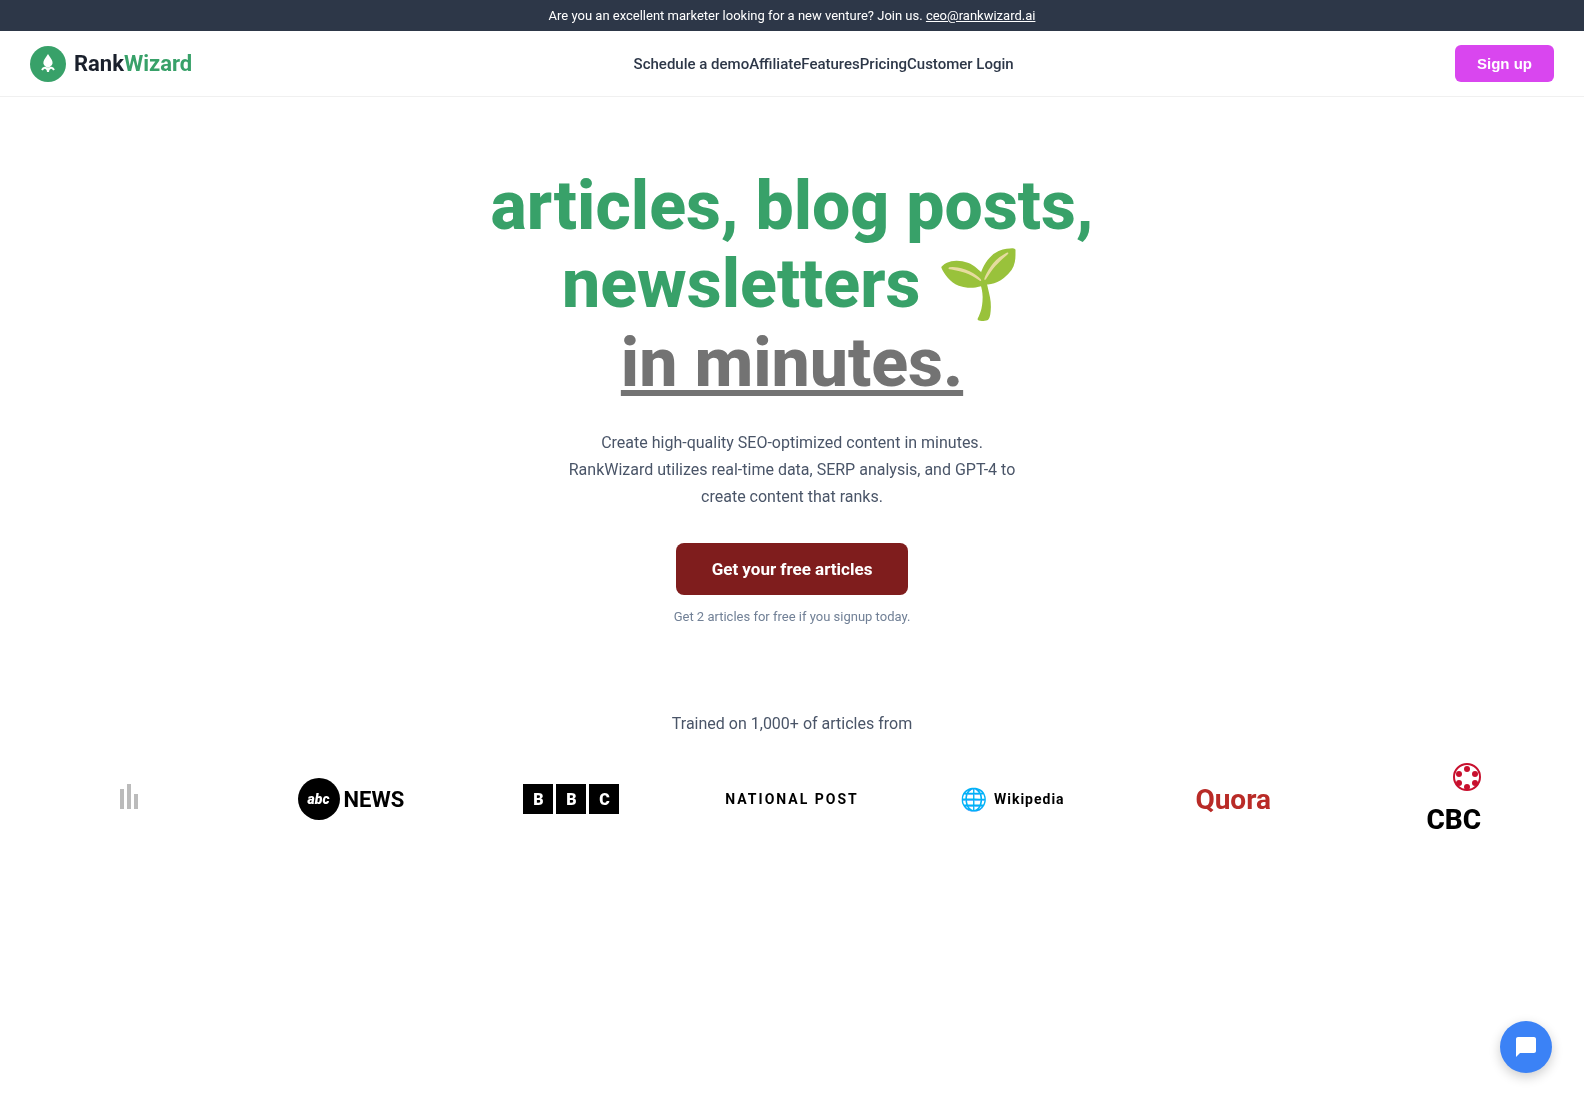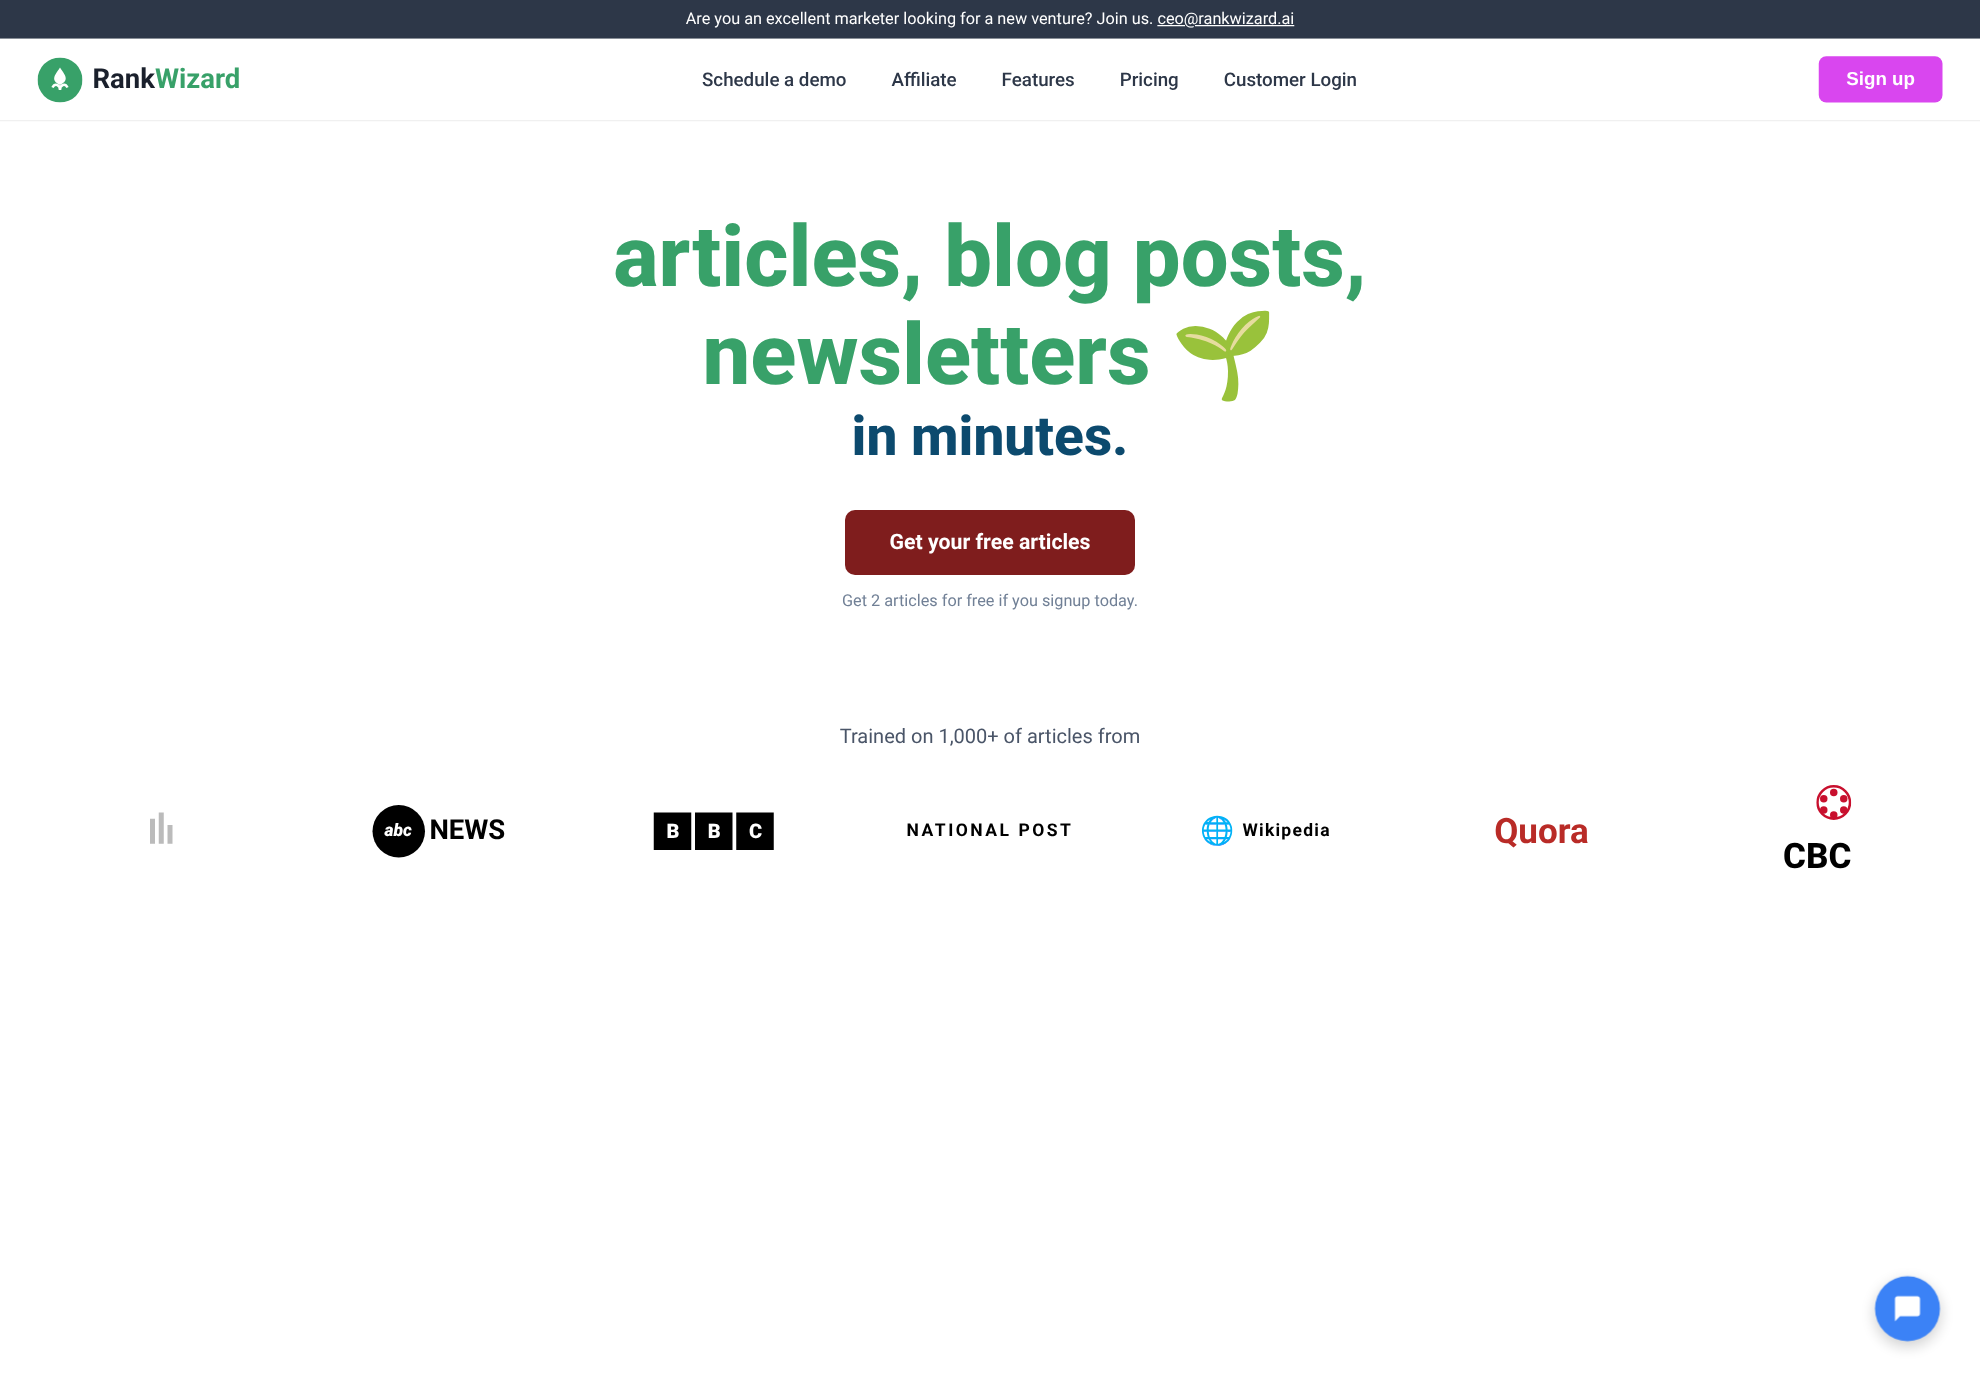--- a/index.html
+++ b/index.html
@@ -36,21 +36,20 @@
     }
     .logo-text {
       font-size: 22px;
       font-weight: 700;
       color: #1a202c;
     }
     .logo-text span { color: #38a169; }
     .nav-links {
       display: flex;
       align-items: center;
-      gap: 36px;
       list-style: none;
     }
     .nav-links a {
       text-decoration: none;
       color: #2d3748;
       font-size: 15px;
       font-weight: 500;
     }
     .btn-signup {
       background: #d946ef;
@@ -82,24 +81,25 @@
       color: #38a169;
       line-height: 1.15;
     }
     .hero-title-line3 {
       font-size: 68px;
       font-weight: 800;
       color: #38a169;
       line-height: 1.15;
     }
     .hero-title-line4 {
-      font-size: 44px;
-      font-weight: 800;
-      color: #0c4a6e;
+      font-size: 68px;
+      font-weight: 800;
+      color: #737373;
       line-height: 1.2;
+      text-decoration: underline;
     }
     .hero-subtitle {
       margin-top: 24px;
       font-size: 16px;
       color: #4a5568;
       line-height: 1.7;
       max-width: 480px;
       margin-left: auto;
       margin-right: auto;
     }
@@ -278,20 +278,25 @@
   </ul>
   <button class="btn-signup">Sign up</button>
 </nav>
 
 <section class="hero">
   <div class="hero-title-line2">articles, blog posts,</div>
   <div class="hero-title-line3">
     <span>newsletters 🌱</span>
   </div>
   <div class="hero-title-line4">in minutes.</div>
+  <div class="hero-subtitle">
+    <span>Create high-quality SEO-optimized content in minutes.</span><br>
+    <span>RankWizard utilizes real-time data, SERP analysis, and GPT-4 to</span><br>
+    <span>create content that ranks.</span>
+  </div>
   <a href="#" class="btn-cta">Get your free articles</a>
   <p class="hero-note">Get 2 articles for free if you signup today.</p>
 </section>
 
 <div class="trained-section">
   <p class="trained-label">Trained on 1,000+ of articles from</p>
   <div class="logos-row">
 
     <div class="logo-item left-partial">
       <svg width="20" height="40">

